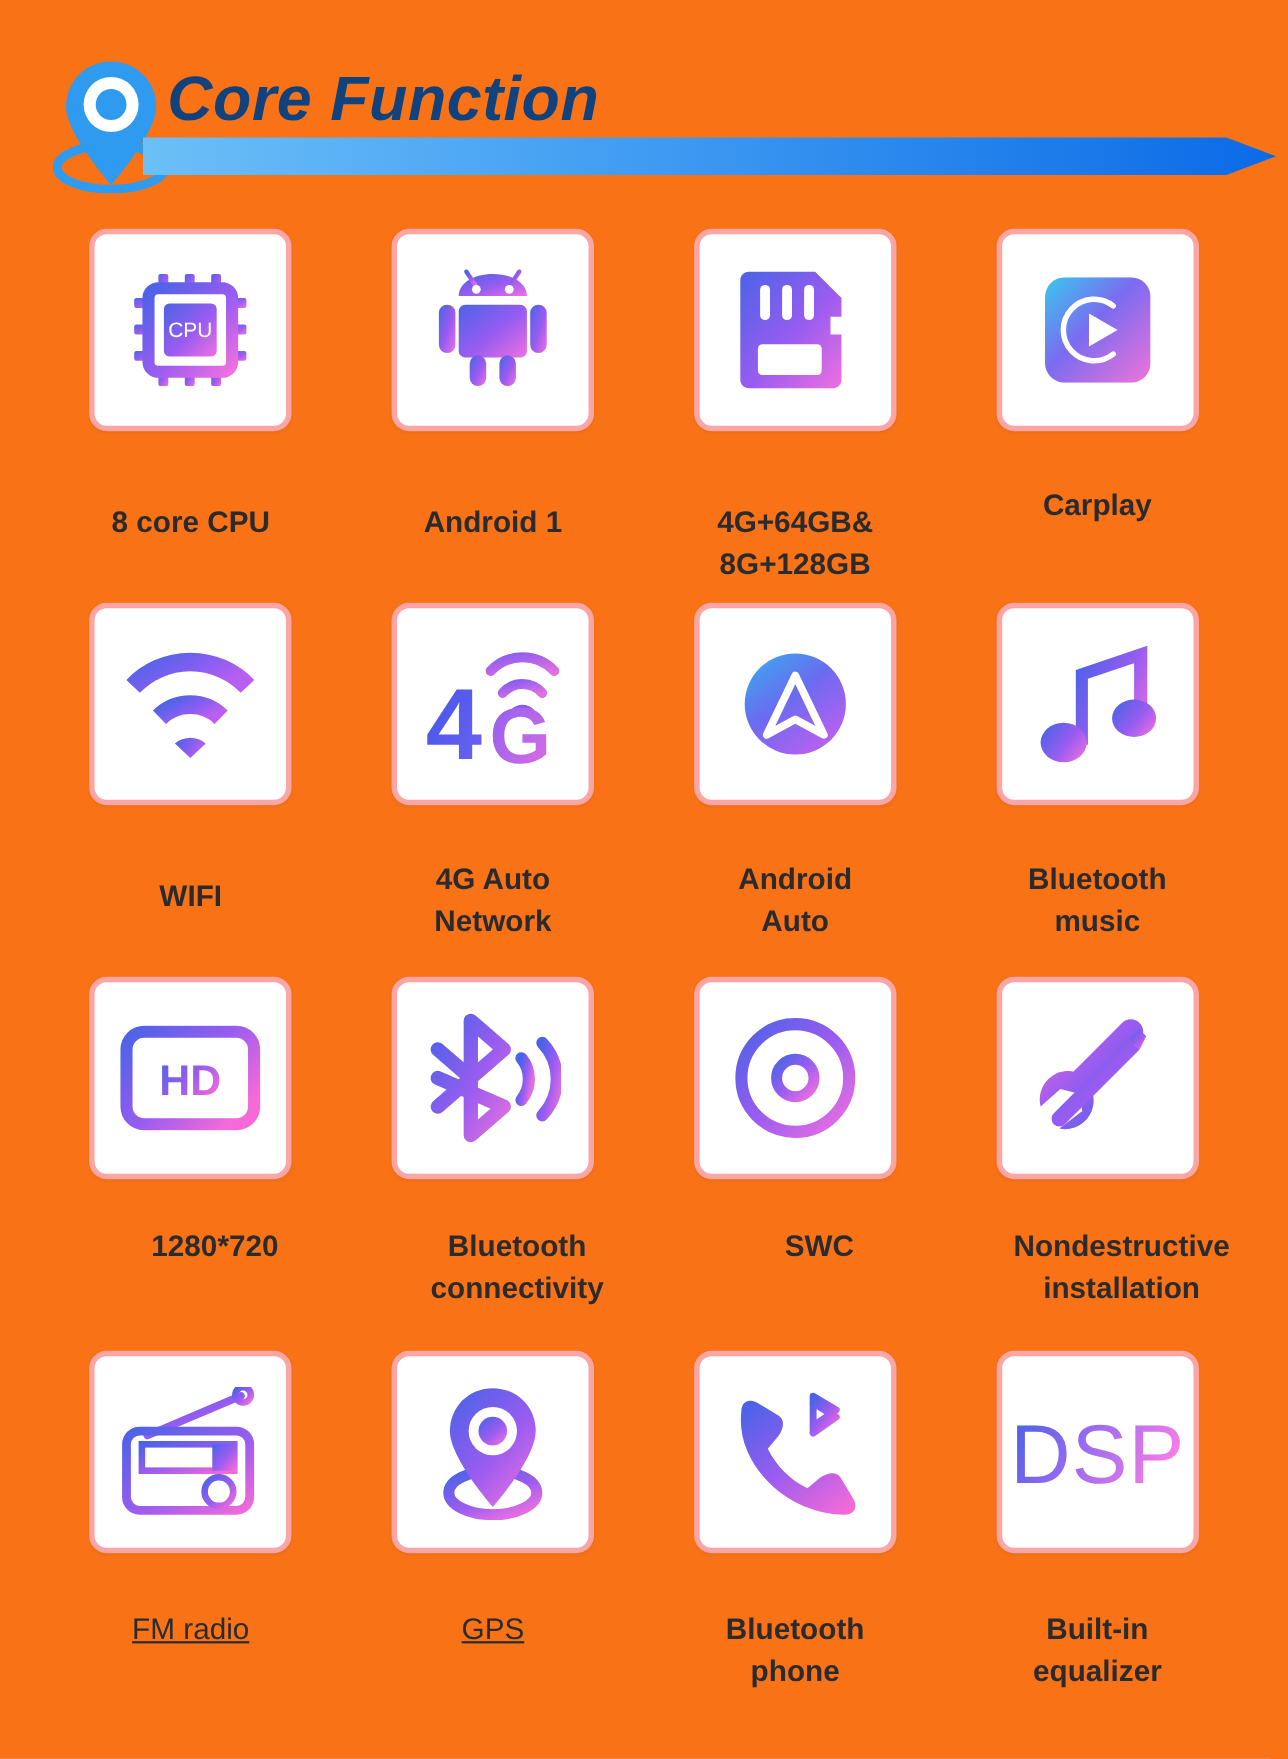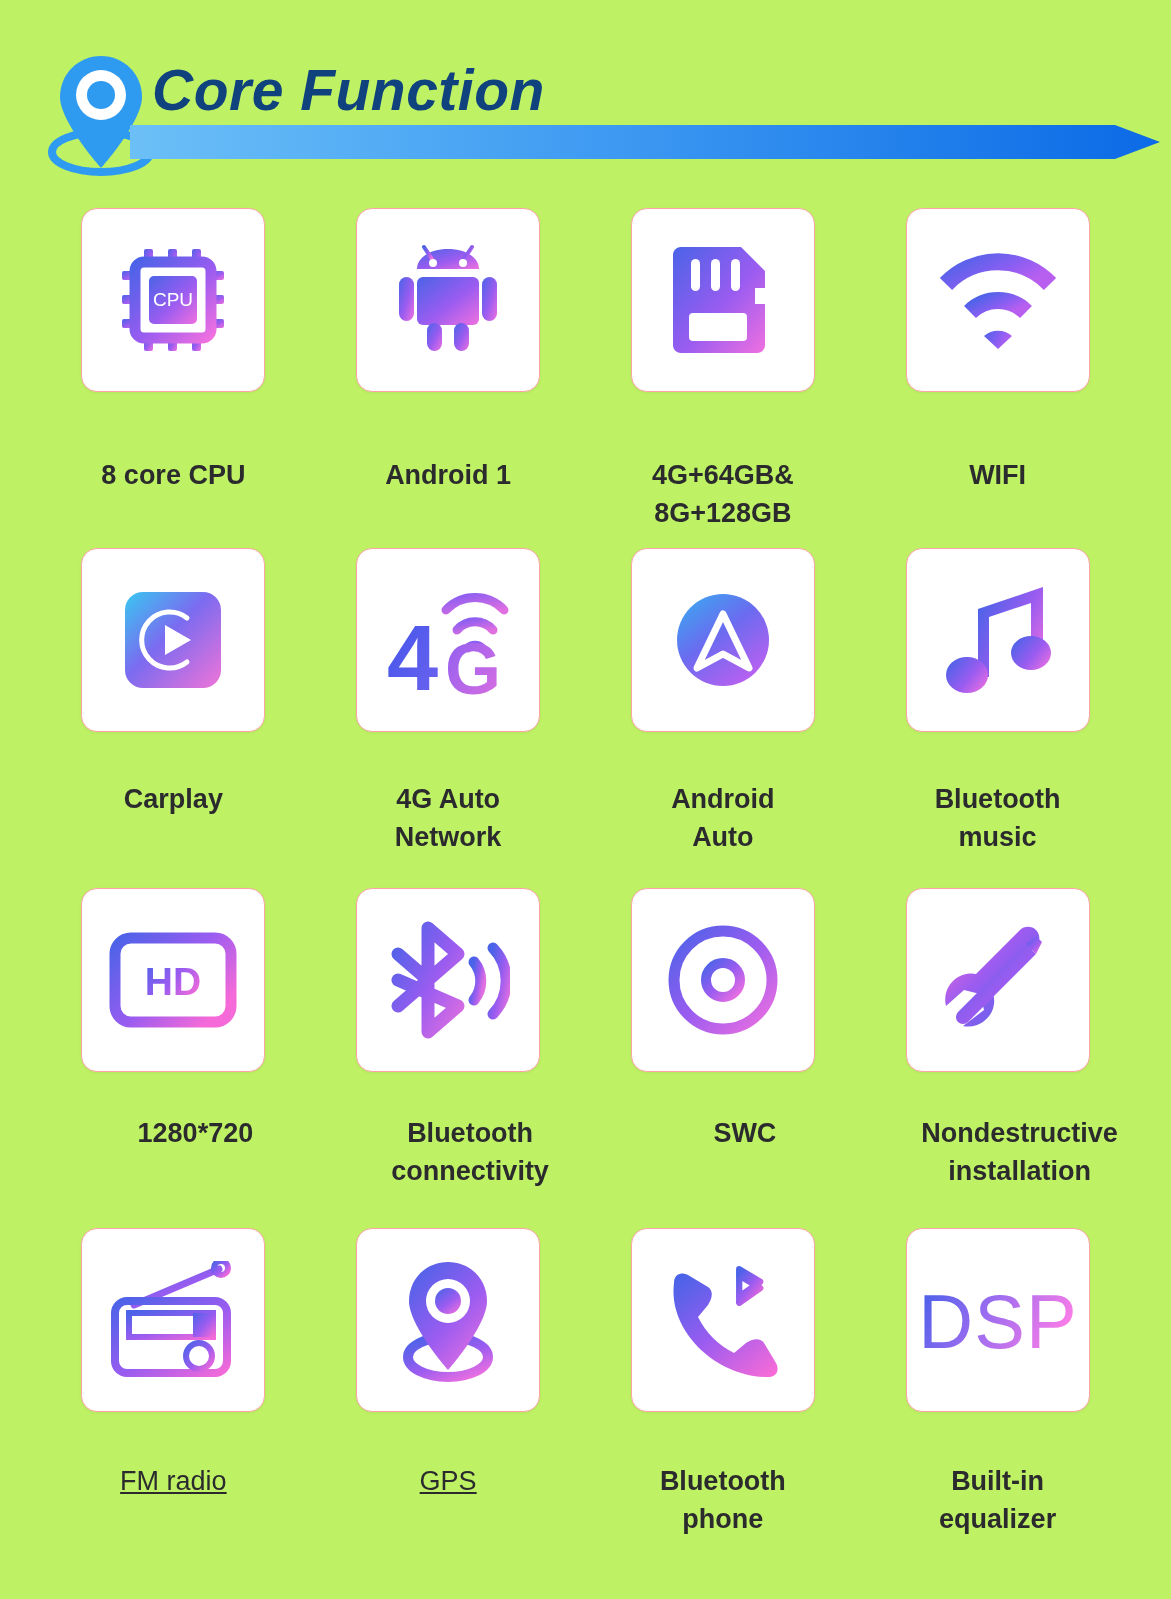--- a/index.html
+++ b/index.html
@@ -2,21 +2,21 @@
 <html><head>
 <meta charset="utf-8">
 <style>
   * { margin:0; padding:0; box-sizing:border-box; }
   html, body {
     width:1171px; height:1599px;
     background:#ffffff;
     font-family:"Liberation Sans", sans-serif;
     overflow:hidden;
   }
-  .page { position:relative; width:1171px; height:1599px; background:#bef264; }
+  .page { position:relative; width:1171px; height:1599px; background:#f97316; }
 
   
   .header { position:relative; height:200px; }
   .pin-wrap {
     position:absolute; left:42px; top:48px;
     width:118px; height:128px;
   }
   .title {
     position:absolute; left:152px; top:57px;
     font-size:57px; font-weight:bold; font-style:italic;
@@ -34,21 +34,21 @@
     grid-template-rows:repeat(4, 340px);
     padding:0 36px;
   }
   .cell {
     display:flex; flex-direction:column;
     align-items:center;
   }
   .card {
     width:184px; height:184px;
     background:#ffffff;
-    border:1px solid #fca5a5;
+    border:5px solid #fca5a5;
     border-radius:16px;
     box-shadow:0 1px 3px rgba(20,20,40,0.06);
     display:flex; align-items:center; justify-content:center;
     flex:none;
   }
   .card svg { display:block; }
   .label {
     margin-top:42px;
     text-align:center;
     color:#2b2b2e;
@@ -176,56 +176,56 @@
             <rect x="42" y="18" width="9" height="32" rx="4.5"></rect>
             <rect x="62" y="18" width="9" height="32" rx="4.5"></rect>
             <rect x="20" y="72" width="58" height="28" rx="4"></rect>
           </g>
         </svg>
       </div>
       <div class="label" style="white-space:pre-line">4G+64GB&amp;
 8G+128GB</div>
     </div>
 
-    <div class="cell r1">
-      <div class="card">
-        <svg width="124" height="100" viewBox="0 0 124 100">
-          <defs>
-              <linearGradient id="g4" x1="0" y1="0" x2="1" y2="0.4">
-            <stop offset="0%" stop-color="#4a63e8"></stop>
-                <stop offset="60%" stop-color="#8a5ef2"></stop>
-                <stop offset="100%" stop-color="#b95ff0"></stop>
-          </linearGradient>
-            </defs>
-          <g fill="none" stroke="url(#g4)" stroke-width="17" stroke-linecap="butt">
-            <path d="M10 34 A72 72 0 0 1 114 34"></path>
-            <path d="M34 62 A40 40 0 0 1 90 62"></path>
-          </g>
-          <path d="M48 86 A21 21 0 0 1 76 86 L62 99 Z" fill="url(#g4)"></path>
-        </svg>
-      </div>
-      <div class="label">WIFI</div>
-    </div>
-
     <div class="cell r2">
       <div class="card">
         <svg width="96" height="96" viewBox="0 0 96 96">
           <defs>
               <linearGradient id="g5" x1="0" y1="0" x2="1" y2="1">
             <stop offset="0%" stop-color="#38c8f0"></stop>
                 <stop offset="45%" stop-color="#7b6bf0"></stop>
                 <stop offset="100%" stop-color="#f074d8"></stop>
           </linearGradient>
             </defs>
           <rect x="0" y="0" width="96" height="96" rx="18" fill="url(#g5)"></rect>
           <path d="M62 26 A28 28 0 1 0 62 70" fill="none" stroke="#ffffff" stroke-width="5" stroke-linecap="round"></path>
           <path d="M40 33 L66 48 L40 63 Z" fill="#ffffff"></path>
         </svg>
       </div>
       <div class="label">Carplay</div>
+    </div>
+
+    <div class="cell r1">
+      <div class="card">
+        <svg width="124" height="100" viewBox="0 0 124 100">
+          <defs>
+              <linearGradient id="g4" x1="0" y1="0" x2="1" y2="0.4">
+            <stop offset="0%" stop-color="#4a63e8"></stop>
+                <stop offset="60%" stop-color="#8a5ef2"></stop>
+                <stop offset="100%" stop-color="#b95ff0"></stop>
+          </linearGradient>
+            </defs>
+          <g fill="none" stroke="url(#g4)" stroke-width="17" stroke-linecap="butt">
+            <path d="M10 34 A72 72 0 0 1 114 34"></path>
+            <path d="M34 62 A40 40 0 0 1 90 62"></path>
+          </g>
+          <path d="M48 86 A21 21 0 0 1 76 86 L62 99 Z" fill="url(#g4)"></path>
+        </svg>
+      </div>
+      <div class="label">WIFI</div>
     </div>
 
     <div class="cell r2">
       <div class="card">
         <svg width="126" height="116" viewBox="0 0 126 116">
           <defs>
             <linearGradient id="g6a" x1="0" y1="0" x2="1" y2="1">
               <stop offset="0%" stop-color="#4055ea"></stop>
                 <stop offset="100%" stop-color="#6f63ef"></stop>
             </linearGradient>

